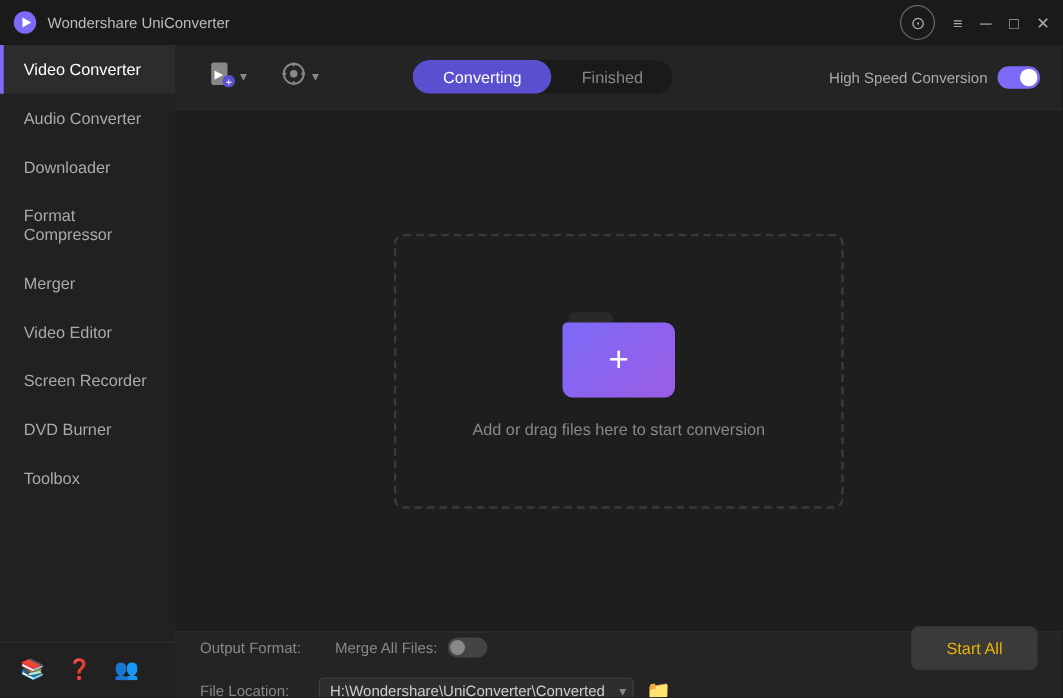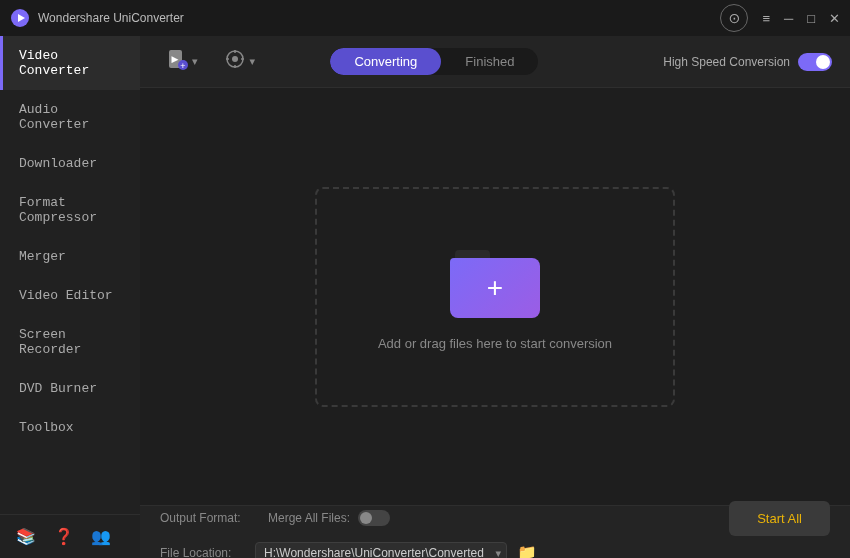--- a/index.html
+++ b/index.html
@@ -76,21 +76,20 @@
       display: flex;
       flex-direction: column;
       flex-shrink: 0;
     }
     .sidebar-item {
       padding: 12px 16px;
       font-size: 13px;
       color: #aaa;
       cursor: pointer;
       border-left: 3px solid transparent;
-      font-family: Liberation Mono, monospace;
     }
     .sidebar-item.active {
       background: #2c2c2c;
       color: #fff;
       border-left: 3px solid #7c6af7;
     }
     .sidebar-bottom {
       margin-top: auto;
       display: flex;
       padding: 12px 16px;

